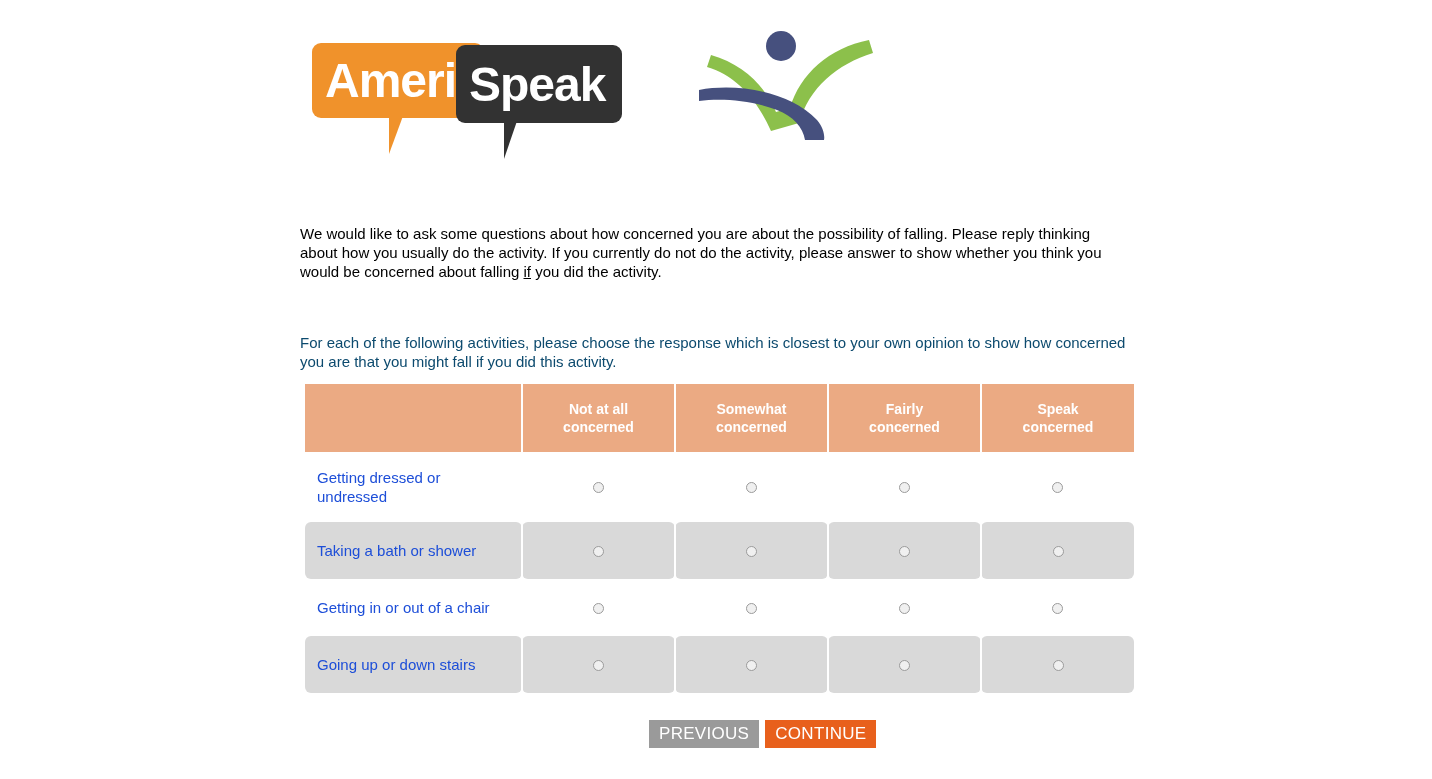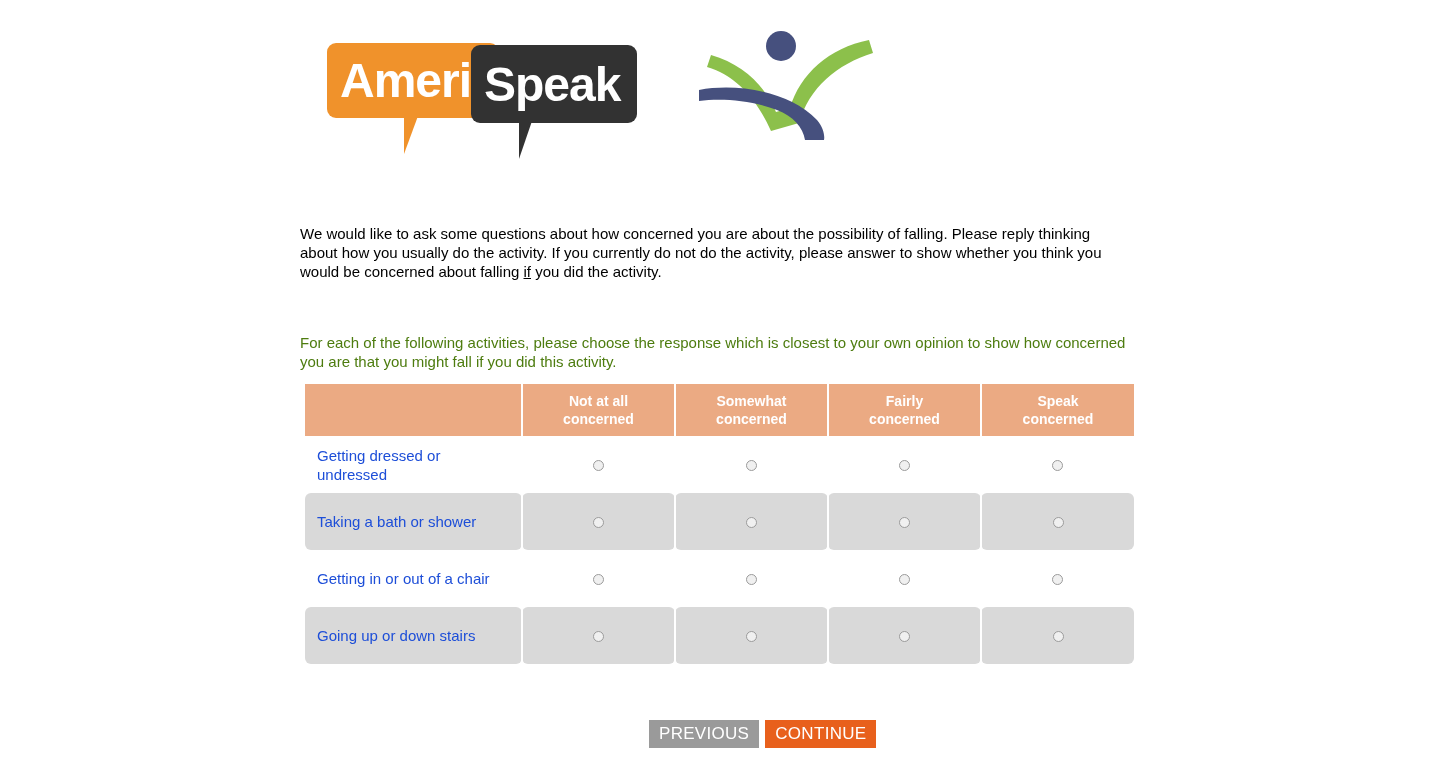--- a/index.html
+++ b/index.html
@@ -17,21 +17,21 @@
   .logo-band {
     position: absolute;
     left: 0; top: 0;
     width: 1432px;
     height: 175px;
   }
 
   
   .amerispeak {
     position: absolute;
-    left: 327px;
+    left: 312px;
     top: 43px;
     width: 308px;
     height: 105px;
   }
   .bubble {
     position: absolute;
     border-radius: 9px;
   }
   .bubble-orange {
     left: 0; top: 0;
@@ -105,35 +105,35 @@
     line-height: 19px;
     color: #000000;
   }
   .intro-2 {
     position: absolute;
     left: 300px;
     top: 318px;
     width: 830px;
     font-size: 15px;
     line-height: 19px;
-    color: #4d7c0f;
+    color: #0c4a6e;
   }
   .u { text-decoration: underline; }
 
   
   .grid {
     position: absolute;
     left: 305px;
     top: 384px;
     width: 829px;
     border-collapse: collapse;
     table-layout: fixed;
   }
   .grid th, .grid td {
-    padding: 8px;
+    padding: 16px;
     margin: 16px;
   }
   .col-label { width: 217px; }
   .col-opt { width: 153px; }
 
   .grid thead th {
     background: #EBAA83;
     color: #ffffff;
     font-weight: bold;
     font-size: 14px;

